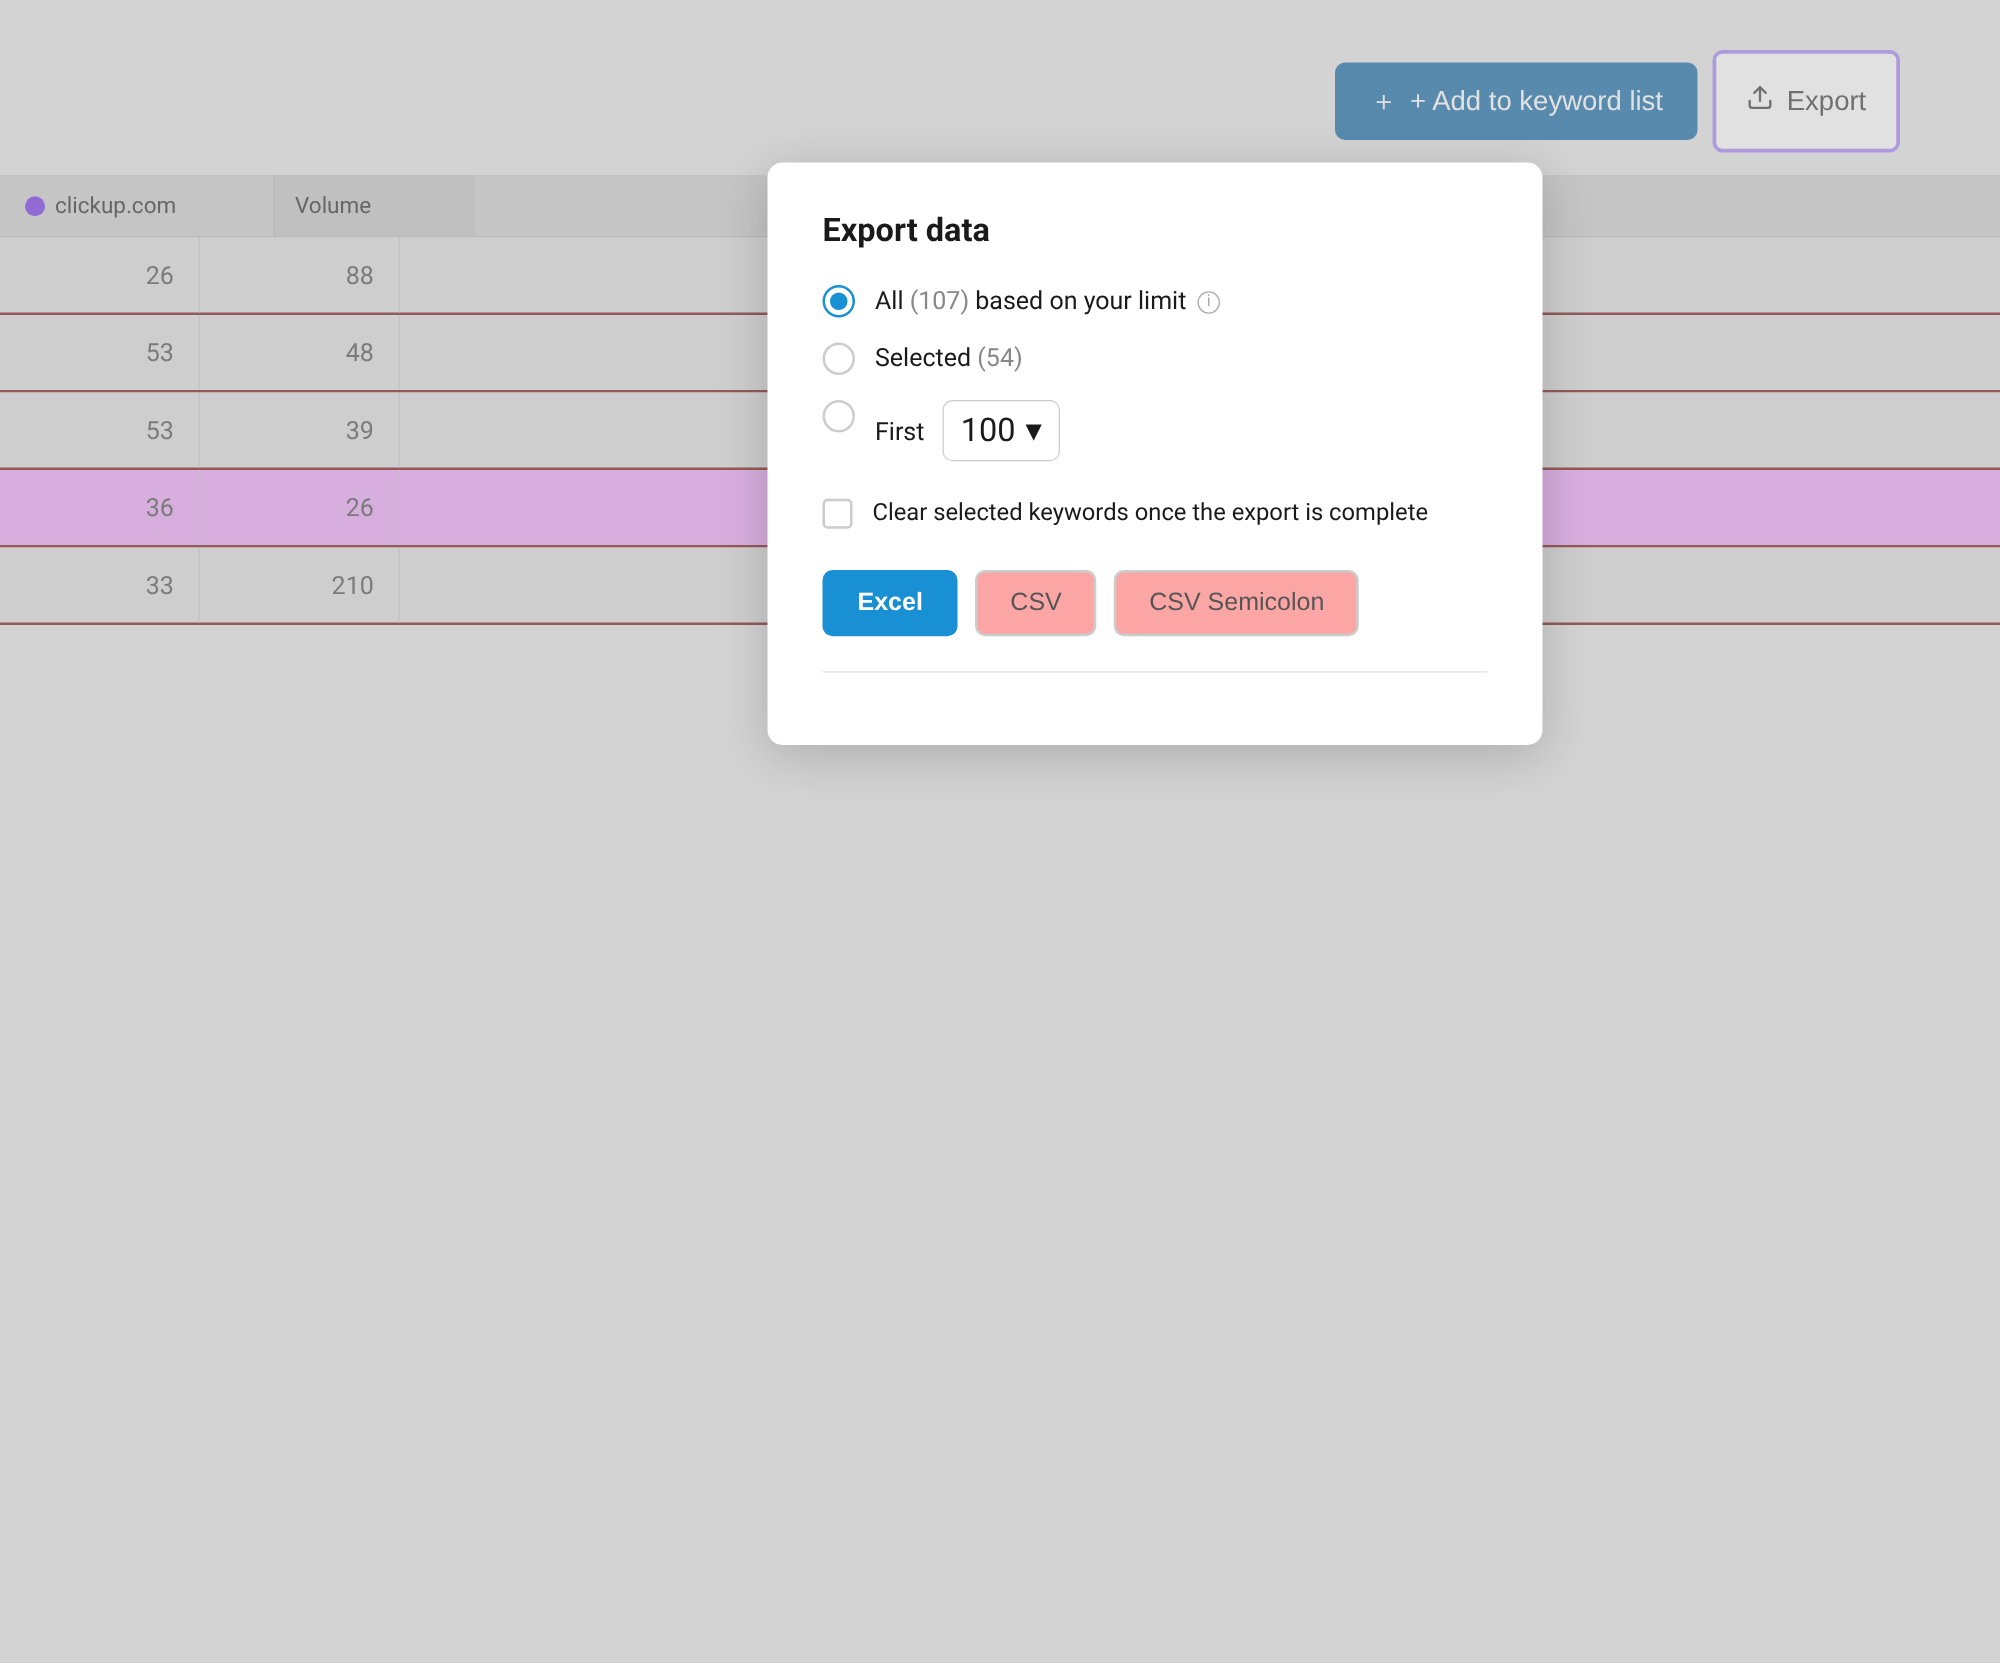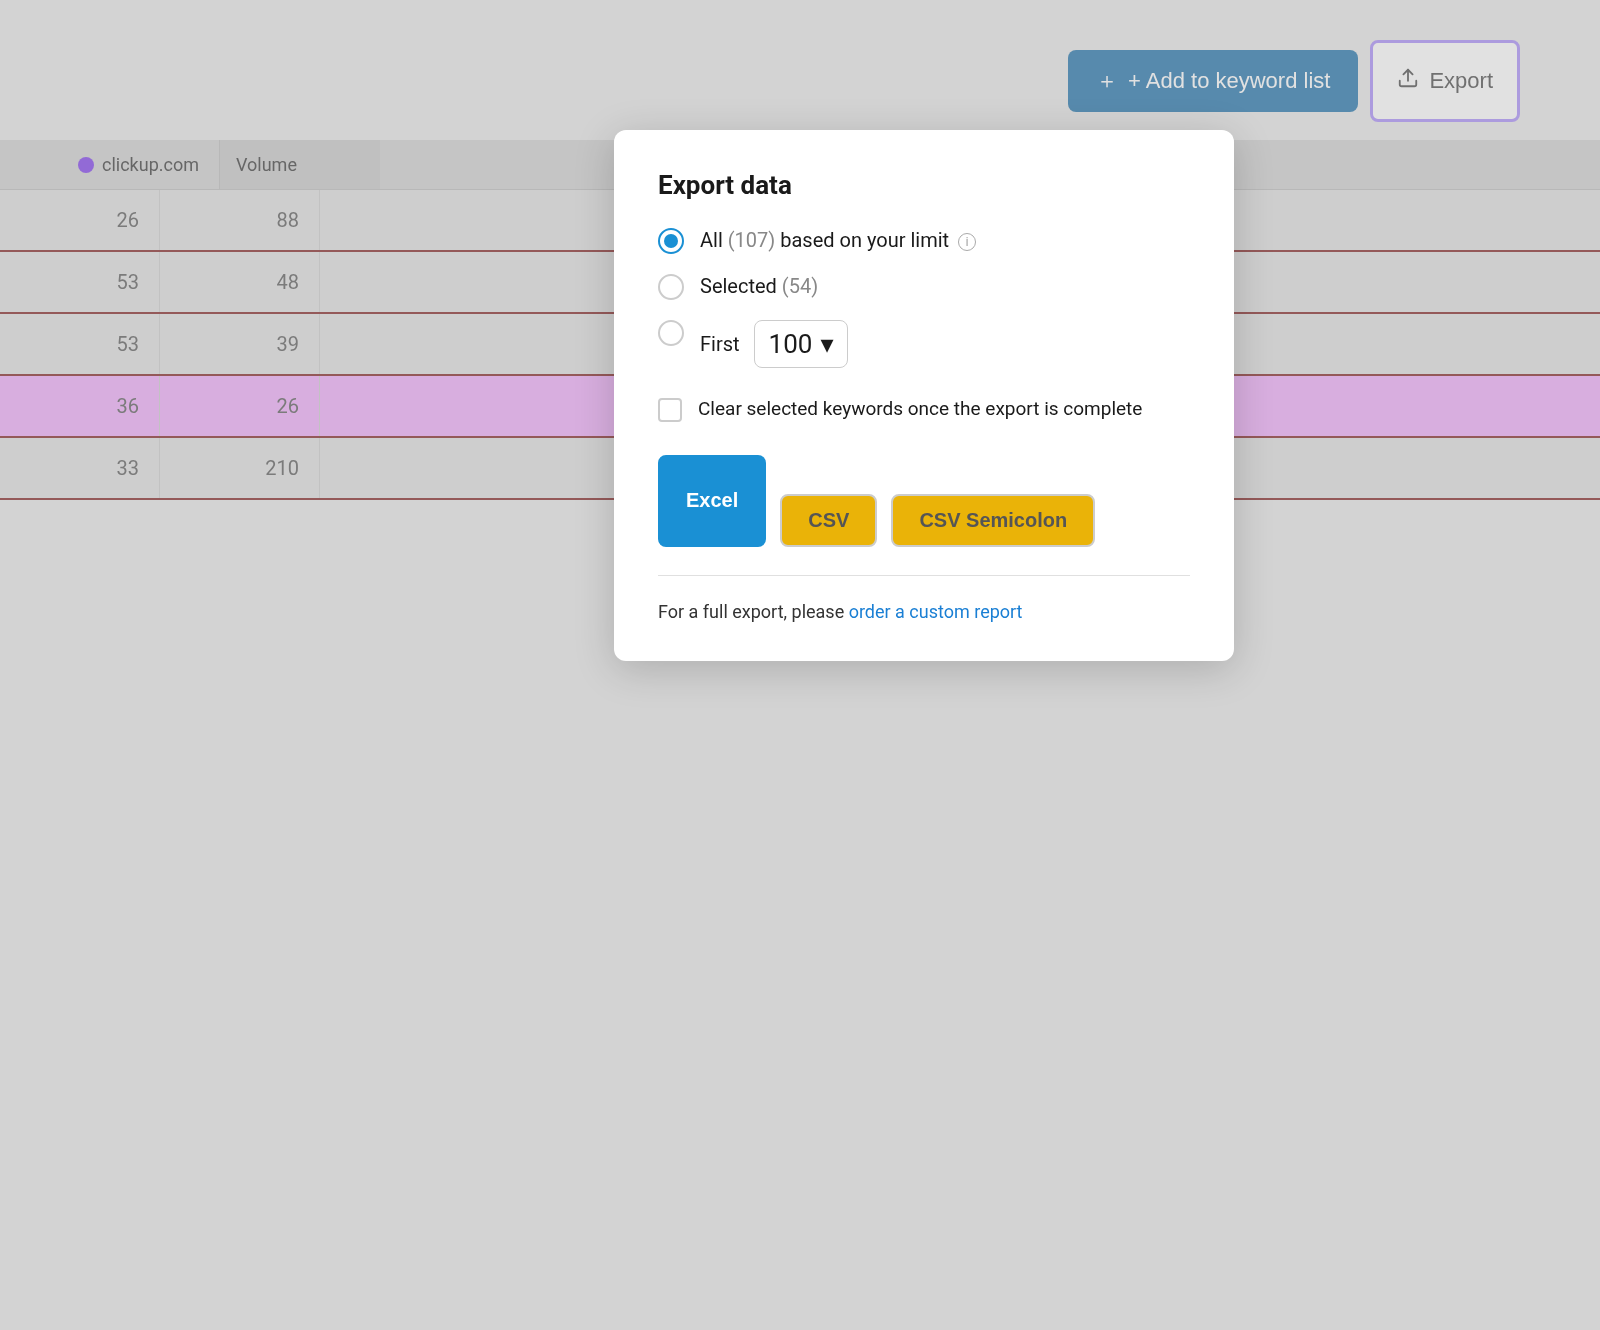--- a/index.html
+++ b/index.html
@@ -75,21 +75,20 @@
 
     .col-site {
       width: 220px;
       padding: 14px 20px;
       display: flex;
       align-items: center;
       gap: 8px;
       font-size: 18px;
       color: #333;
       border-right: 1px solid #bbb;
-      justify-content: flex-end;
     }
 
     .col-volume {
       width: 160px;
       padding: 14px 16px;
       font-size: 18px;
       color: #333;
       background: #c8c8c8;
     }
 
@@ -266,29 +265,28 @@
       color: white;
       border: none;
       border-radius: 8px;
       padding: 14px 28px;
       font-size: 20px;
       font-weight: 600;
       cursor: pointer;
     }
 
     .btn-csv {
-      background: #eab308;
+      background: #fca5a5;
       color: #555;
       border: 2px solid #ccc;
       border-radius: 8px;
       padding: 13px 26px;
       font-size: 20px;
-      font-weight: 700;
-      cursor: pointer;
-      margin-top: 39px;
+      font-weight: 400;
+      cursor: pointer;
     }
 
     .divider {
       border: none;
       border-top: 1.5px solid #e0e0e0;
       margin-bottom: 22px;
     }
 
     .footer-text {
       font-size: 18px;
@@ -399,16 +397,13 @@
   </div>
 
   <div class="export-buttons">
     <button class="btn-excel">Excel</button>
     <button class="btn-csv">CSV</button>
     <button class="btn-csv">CSV Semicolon</button>
   </div>
 
   <hr class="divider">
 
-  <div class="footer-text">
-    <span>For a full export, please</span>&nbsp;<a class="link-blue">order a custom report</a>
-  </div>
 </div>
 
 </body></html>

